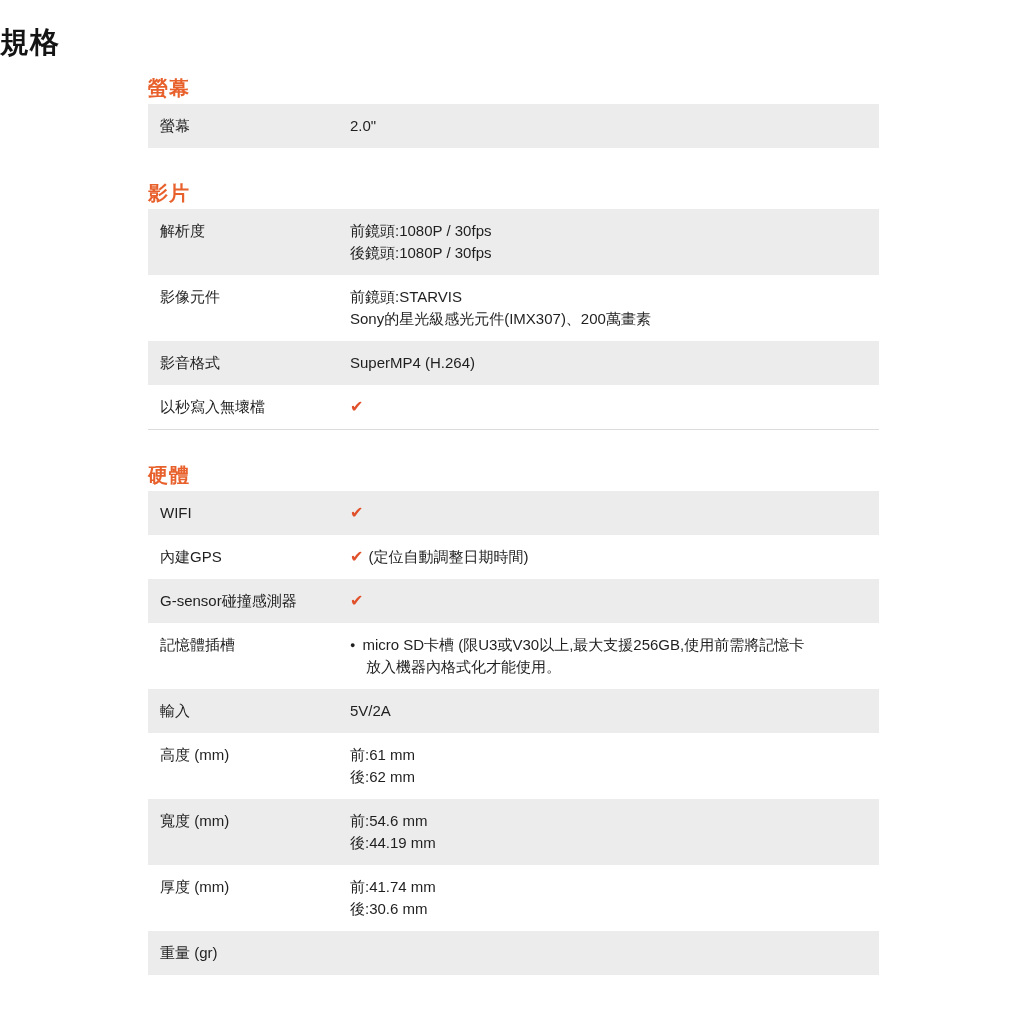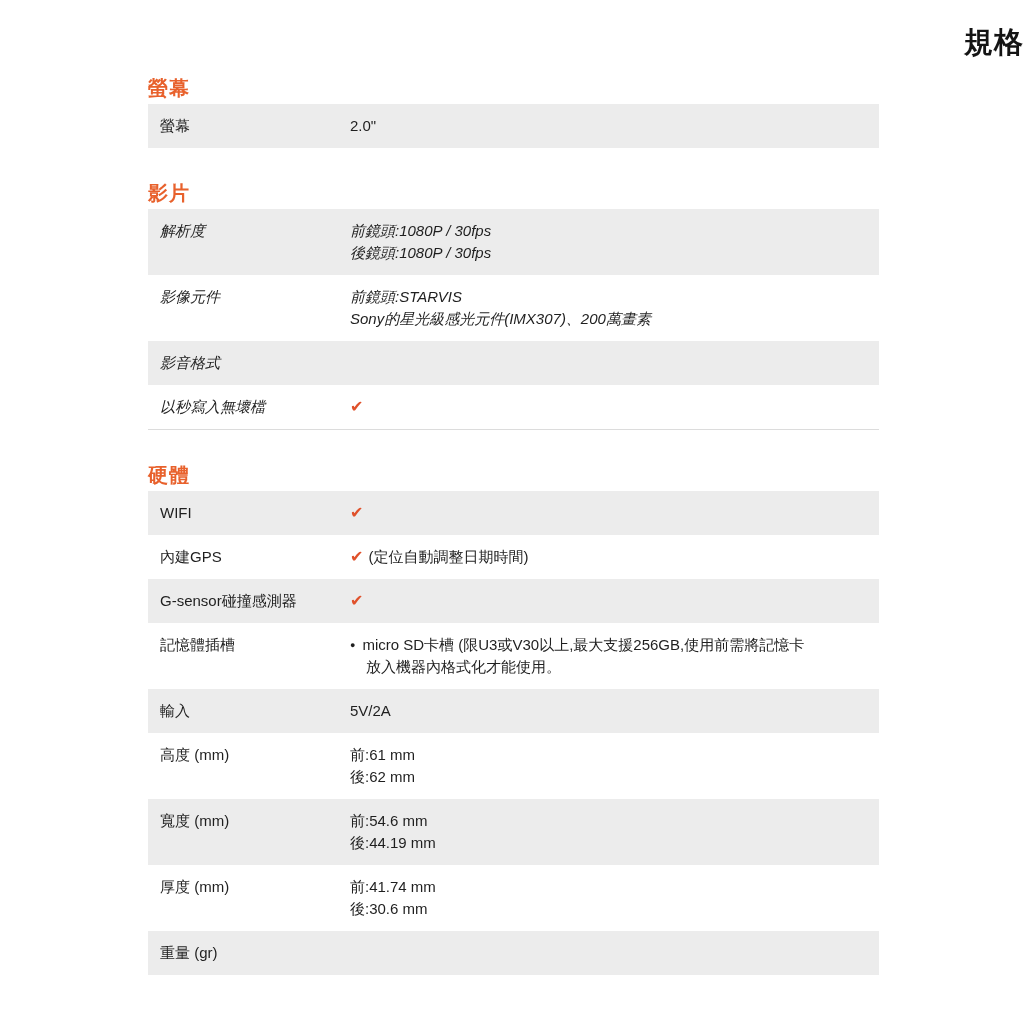--- a/index.html
+++ b/index.html
@@ -19,42 +19,41 @@
     height: 1024px;
     overflow: hidden;
     font-family: "Liberation Sans", "DejaVu Sans", sans-serif;
     color: var(--text);
   }
   .page-title {
     margin: 26px 0 0 0;
     font-size: 29px;
     line-height: 32px;
     font-weight: bold;
-    text-align: right;
+    text-align: left;
     color: var(--title);
     letter-spacing: 1px;
   }
   .content {
     margin-left: 148px;
     width: 731px;
   }
   .section-heading {
     color: var(--accent);
     font-size: 20px;
     line-height: 26px;
     font-weight: bold;
     margin: 32px 0 3px 0;
     letter-spacing: 1px;
   }
   .section:first-of-type .section-heading {
     margin-top: 17px;
   }
   .spec-table.bordered {
     border-bottom: 1px solid var(--divider);
-    font-style: italic;
   }
   .spec-row {
     display: flex;
     align-items: flex-start;
     font-size: 15px;
     line-height: 22px;
     padding: 11px 10px 11px 12px;
   }
   .spec-table .spec-row:nth-child(odd) {
     background: var(--row-alt);
@@ -112,20 +111,23 @@
         </div>
         <div class="spec-row">
           <div class="row-label">影像元件</div>
           <div class="row-value">
             <div class="value-line">前鏡頭:STARVIS</div>
             <div class="value-line">Sony的星光級感光元件(IMX307)、200萬畫素</div>
           </div>
         </div>
         <div class="spec-row">
           <div class="row-label">影音格式</div>
+          <div class="row-value">
+            <div class="value-line">SuperMP4 (H.264)</div>
+          </div>
         </div>
         <div class="spec-row">
           <div class="row-label">以秒寫入無壞檔</div>
           <div class="row-value">
             <div class="value-line"><span class="check">✔</span></div>
           </div>
         </div>
       </div>
     </section>
     <section class="section">

